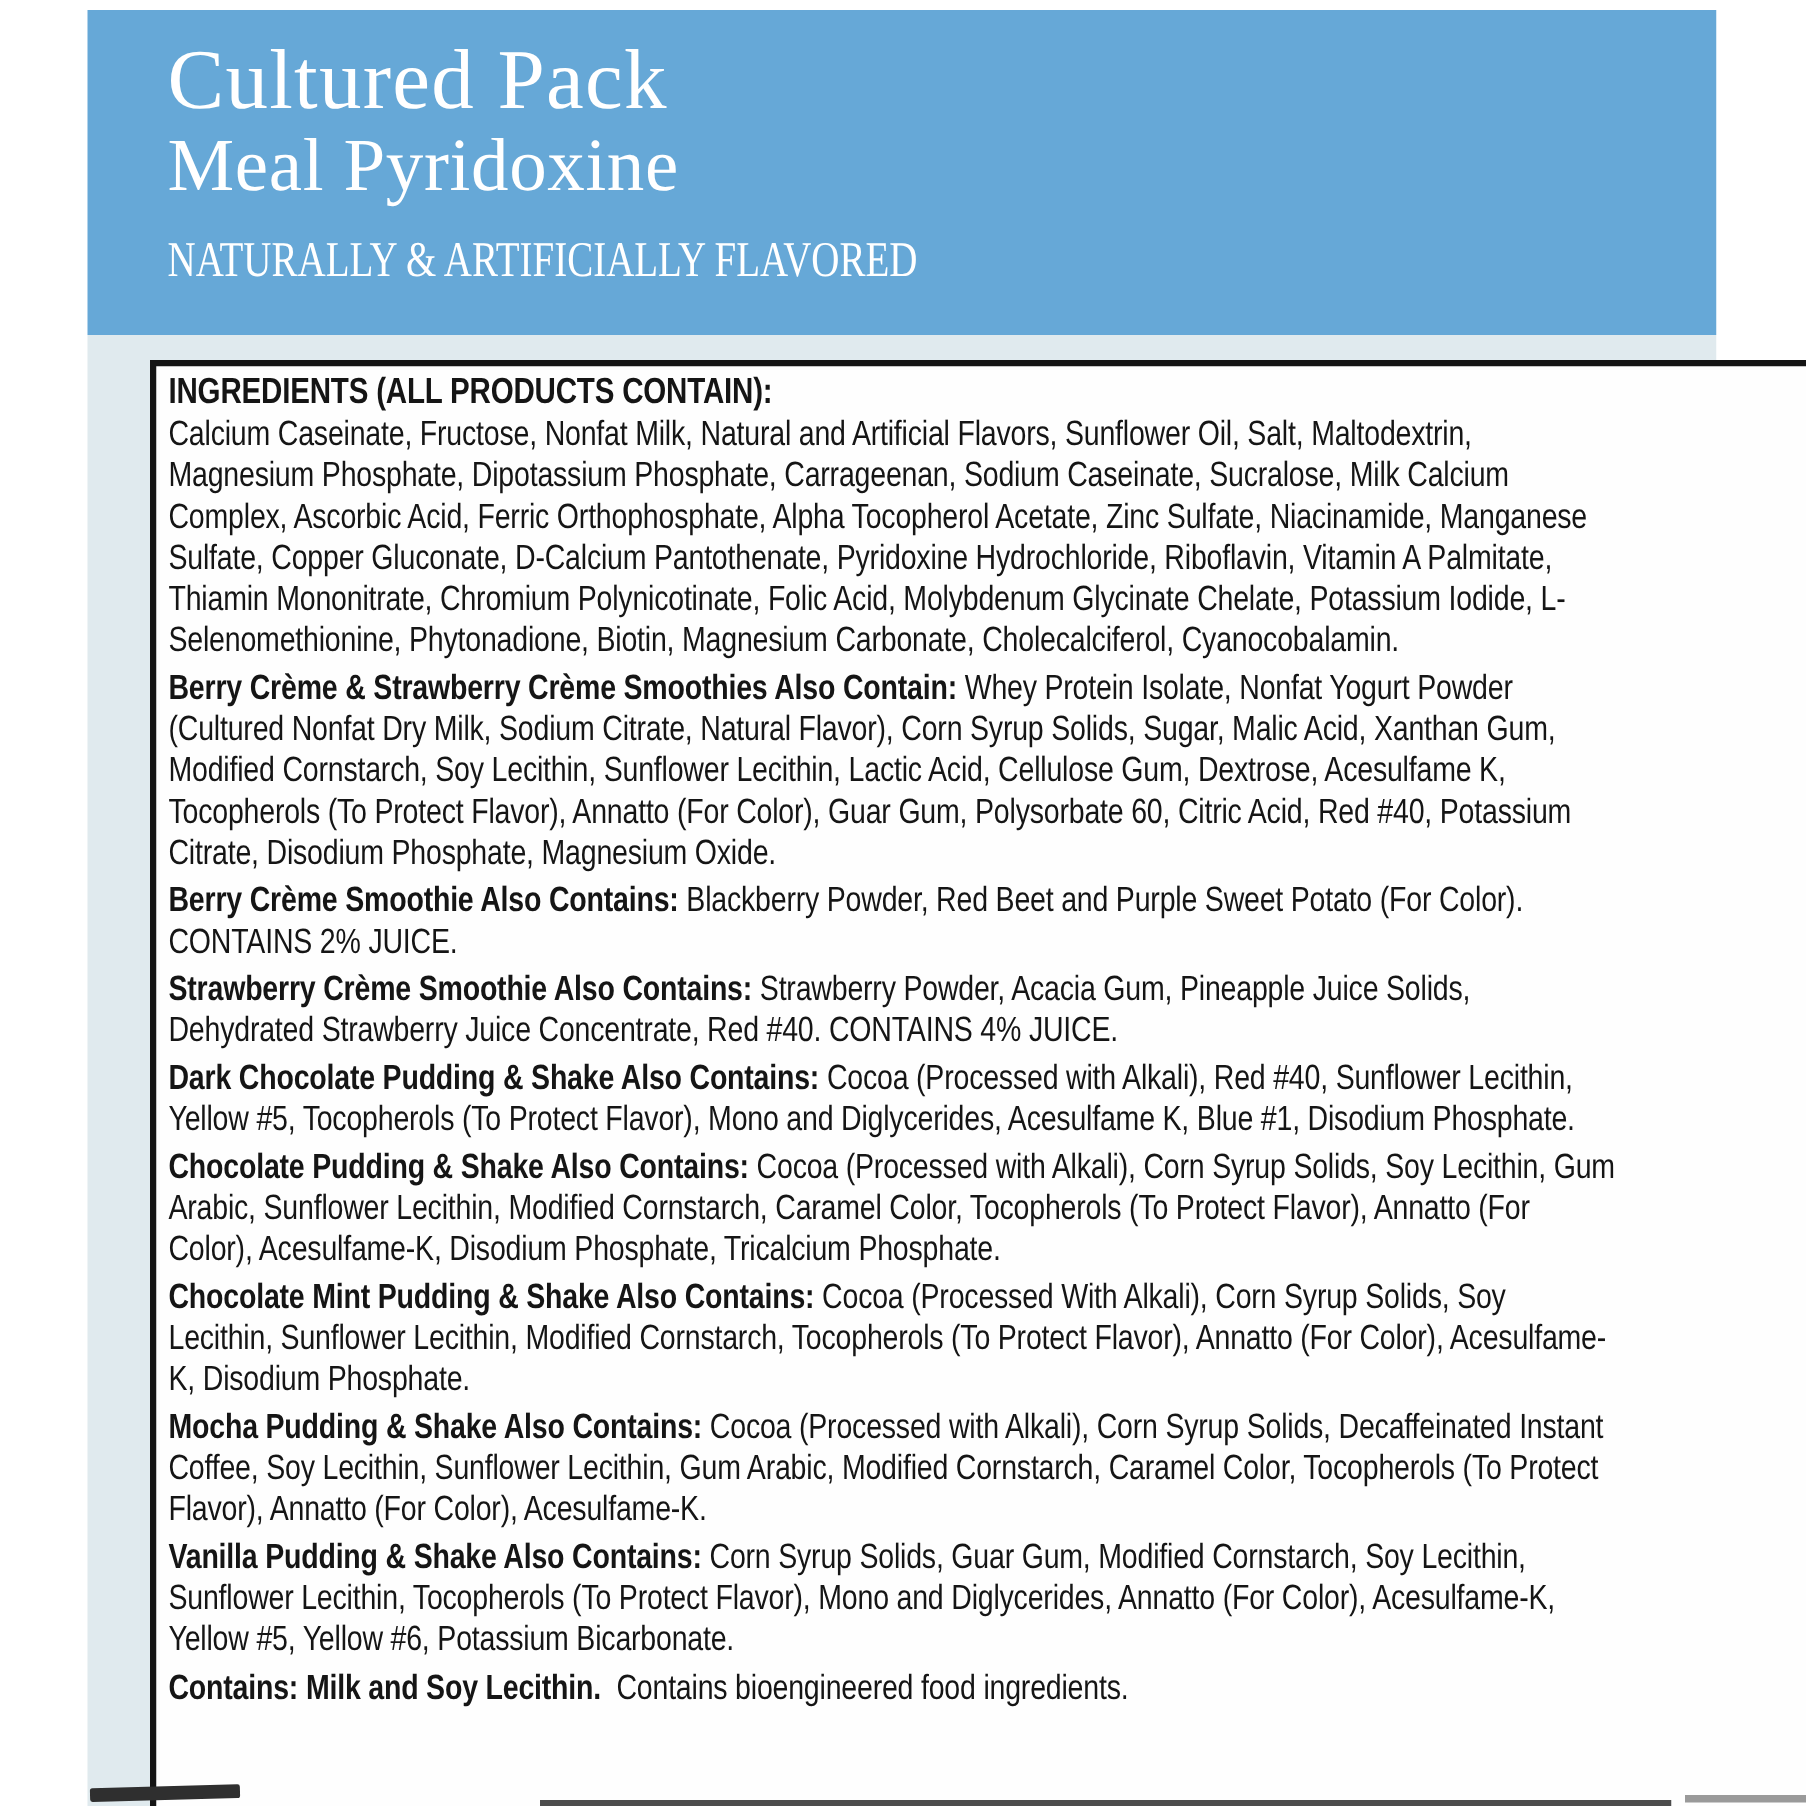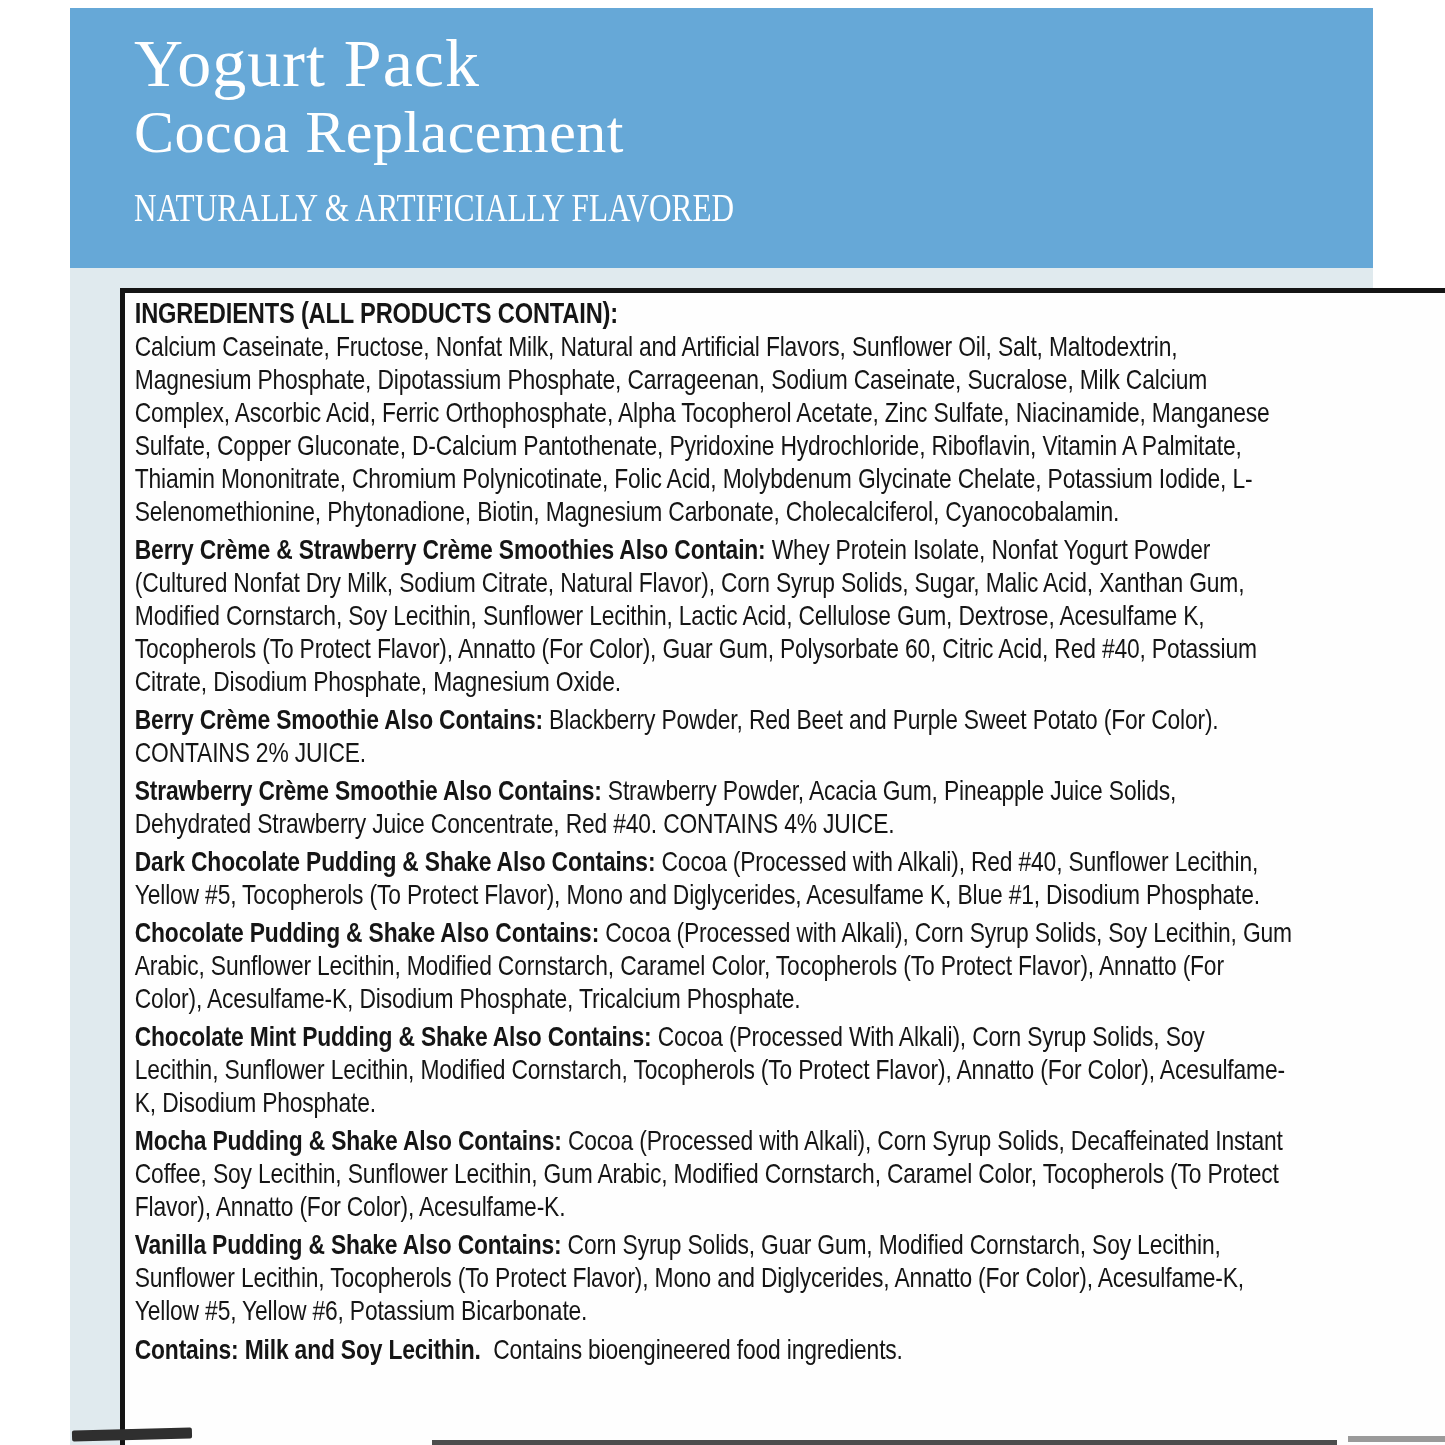--- a/index.html
+++ b/index.html
@@ -93,22 +93,22 @@
     position:absolute; left:1348px; top:1436px;
     width:97px; height:6px;
     background:#9a9a9a;
   }
 </style>
 </head>
 <body>
 
 <div class="header">
   <div class="header-inner">
-    <div class="vp-title">Yogurt Pack</div>
-    <div class="vp-subtitle">Cocoa Replacement</div>
+    <div class="vp-title">Cultured Pack</div>
+    <div class="vp-subtitle">Meal Pyridoxine</div>
     <div class="vp-tagline">NATURALLY &amp; ARTIFICIALLY FLAVORED</div>
   </div>
 </div>
 
 <div class="gutter"></div>
 
 <div class="panel">
   <div class="panel-content">
     <p class="panel-title">INGREDIENTS (ALL PRODUCTS CONTAIN):</p>
     <p>Calcium Caseinate, Fructose, Nonfat Milk, Natural and Artificial Flavors, Sunflower Oil, Salt, Maltodextrin, Magnesium Phosphate, Dipotassium Phosphate, Carrageenan, Sodium Caseinate, Sucralose, Milk Calcium Complex, Ascorbic Acid, Ferric Orthophosphate, Alpha Tocopherol Acetate, Zinc Sulfate, Niacinamide, Manganese Sulfate, Copper Gluconate, D-Calcium Pantothenate, Pyridoxine Hydrochloride, Riboflavin, Vitamin A Palmitate, Thiamin Mononitrate, Chromium Polynicotinate, Folic Acid, Molybdenum Glycinate Chelate, Potassium Iodide, L-Selenomethionine, Phytonadione, Biotin, Magnesium Carbonate, Cholecalciferol, Cyanocobalamin.</p>

